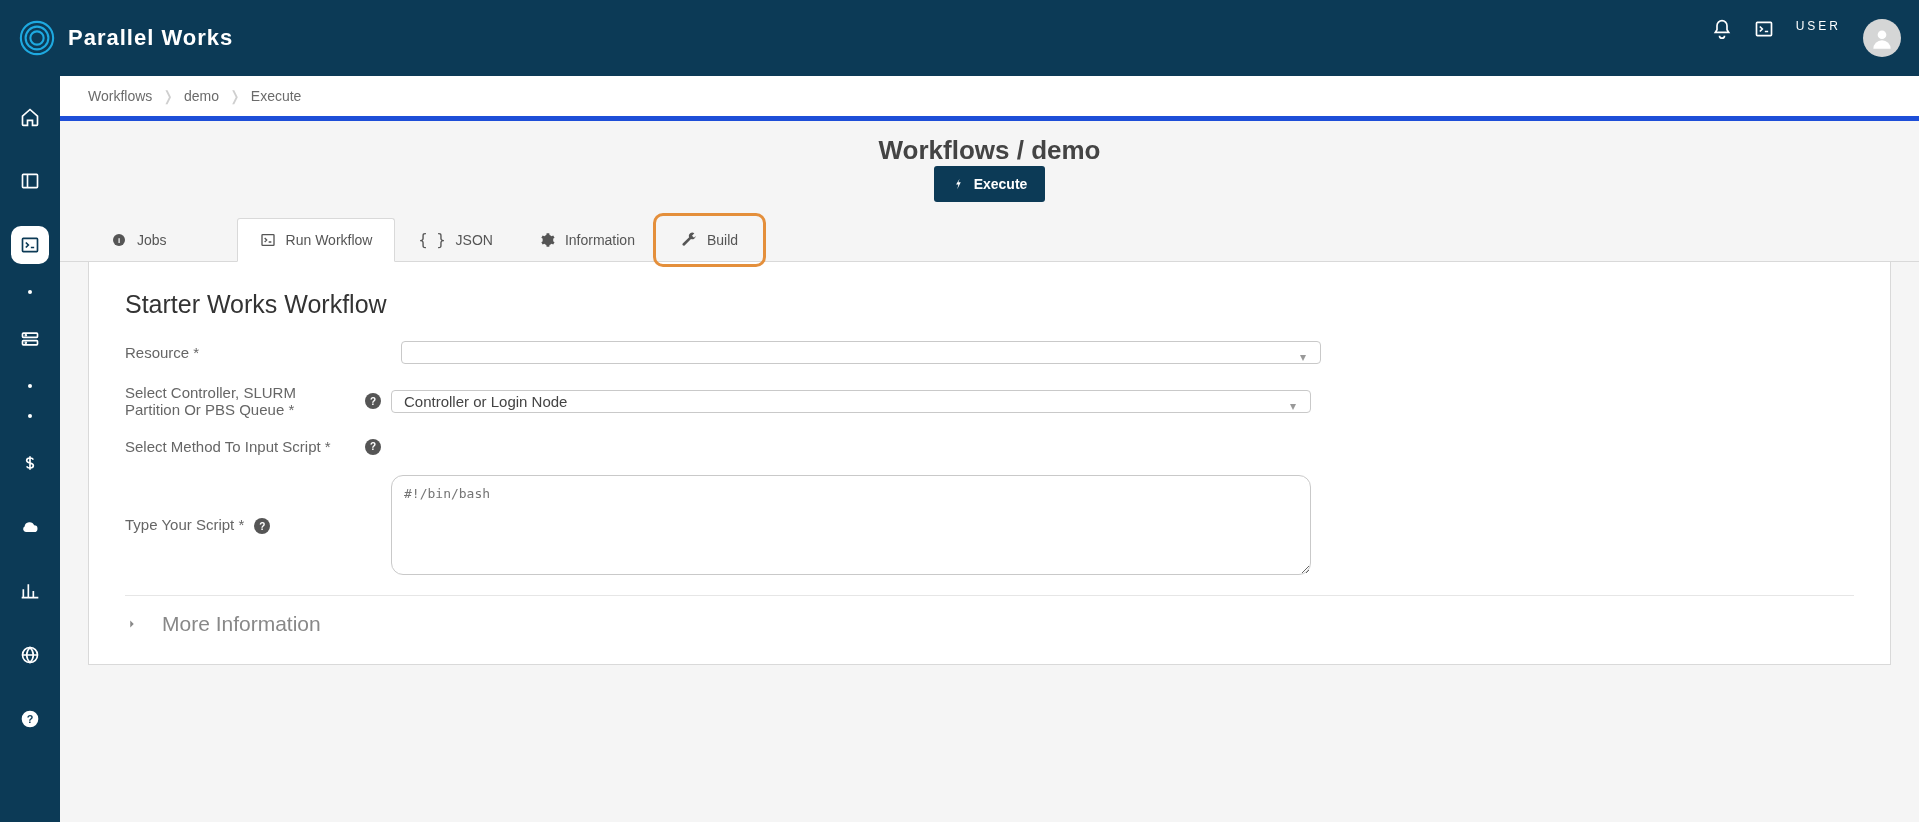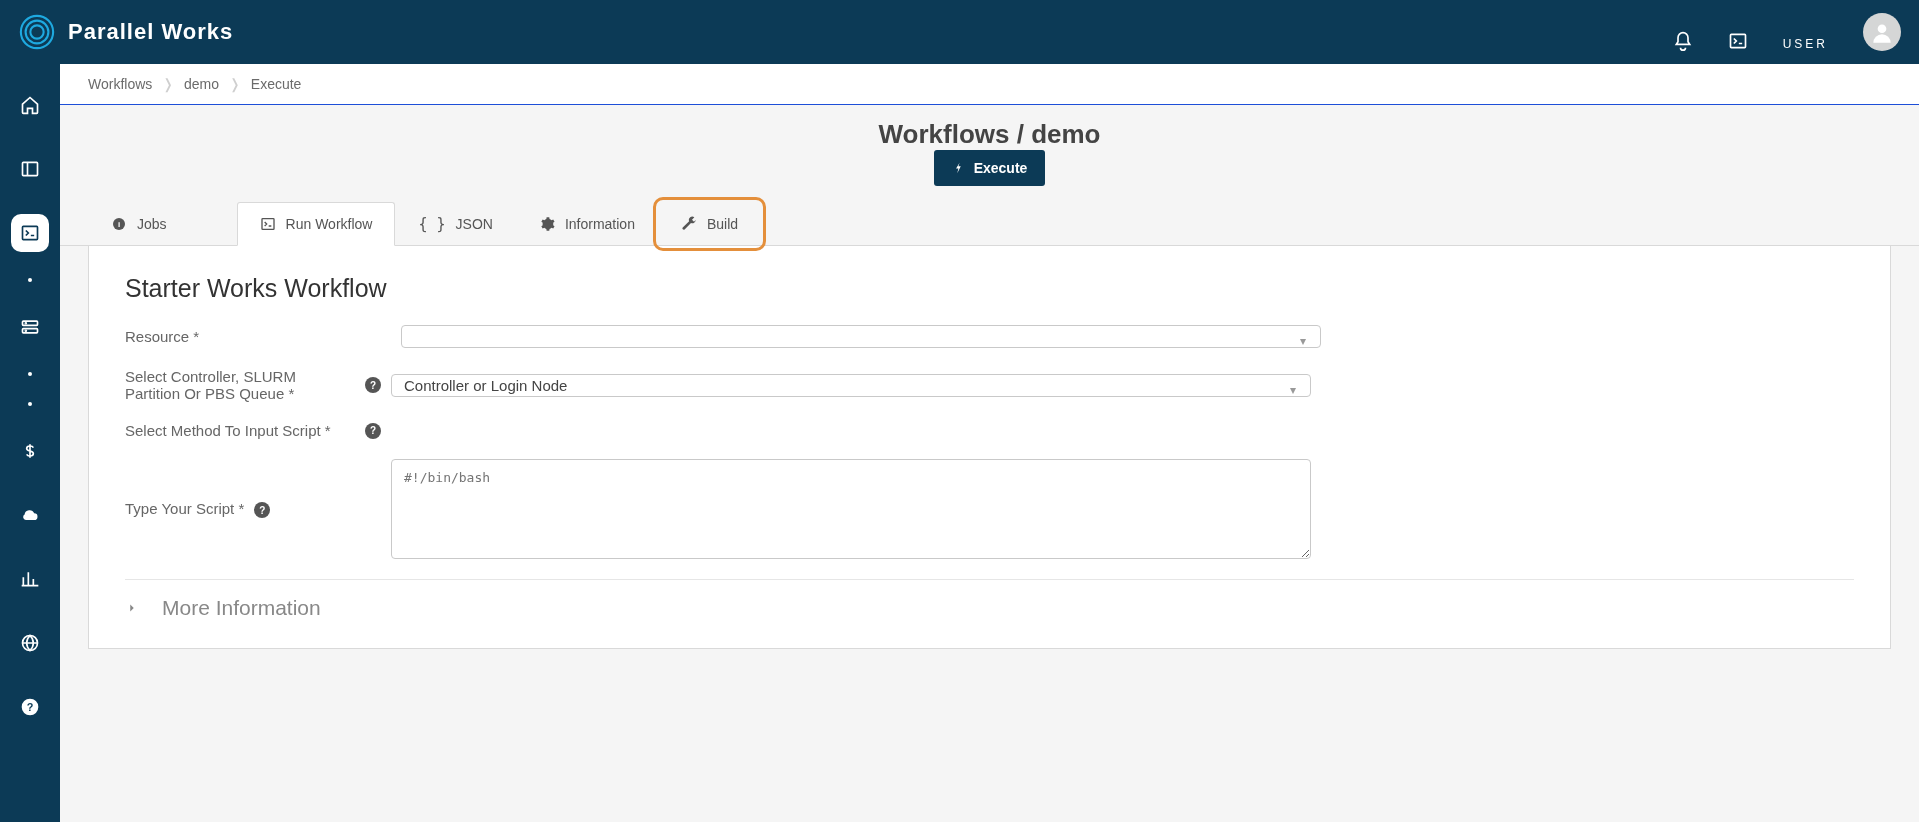--- a/index.html
+++ b/index.html
@@ -8,34 +8,34 @@
       background: #f0f0f0;
       width: 1919px;
       height: 822px;
       overflow: hidden;
       display: flex;
       flex-direction: column;
     }
 
     
     .header {
-      height: 64px;
+      height: 76px;
       background: #0c3a56;
       display: flex;
       align-items: center;
       justify-content: space-between;
       padding: 0 18px;
       color: #fff;
     }
     .logo-area { display: flex; align-items: center; gap: 12px; }
     .logo-spiral {
       width: 38px; height: 38px;
     }
     .brand-text { font-size: 22px; font-weight: 700; letter-spacing: 1px; color: #fff; }
-    .header-right { display: flex; align-items: flex-end; gap: 35px; }
+    .header-right { display: flex; align-items: flex-start; gap: 22px; }
     .header-icon { width: 20px; height: 20px; stroke: #fff; fill: none; }
     .user-label { font-size: 12px; letter-spacing: 3px; color: #fff; }
     .avatar {
       width: 38px; height: 38px; border-radius: 50%;
       background: #d5d6d6;
       display: flex; align-items: center; justify-content: center;
     }
     .avatar svg { width: 26px; height: 26px; }
 
     .body-area { display: flex; flex: 1; min-height: 0; }
@@ -62,21 +62,21 @@
     .sidebar-dot { width: 4px; height: 4px; border-radius: 50%; background: #fff; }
 
     
     .main { flex: 1; display: flex; flex-direction: column; background: #f5f5f5; min-width: 0; }
 
     .breadcrumb {
       background: #fff;
       padding: 12px 28px;
       display: flex; align-items: center; gap: 10px;
       color: #6b6b6b; font-size: 14px;
-      border-bottom: 1px solid #1d4ed8;
+      border-bottom: 5px solid #1d4ed8;
     }
     .breadcrumb .crumb { cursor: pointer; }
     .breadcrumb .sep { color: #cfcfcf; font-size: 14px; }
 
     .title-row {
       display: flex; justify-content: space-between; align-items: center;
       padding: 14px 28px 16px 28px;
       flex-direction: column;
     }
     .page-title {
@@ -153,21 +153,21 @@
       position: relative;
       display: flex; align-items: center;
     }
     .select::after {
       content: '▾'; position: absolute; right: 14px; top: 8px;
       color: #999; font-size: 12px;
     }
 
     .textarea {
       flex: 1; max-width: 920px;
-      min-height: 100px; border: 1px solid #c9c9c9; border-radius: 4px;
+      min-height: 100px; border: 1px solid #c9c9c9; border-radius: 12px;
       padding: 10px 12px; font-family: monospace; font-size: 13px;
       color: #888; resize: both;
       margin-left: 26px;
     }
 
     .more-info {
       margin-top: 14px; padding-top: 16px; border-top: 1px solid #e6e6e6;
       display: flex; align-items: center; gap: 23px;
       color: #888; font-size: 21px; cursor: pointer;
     }

